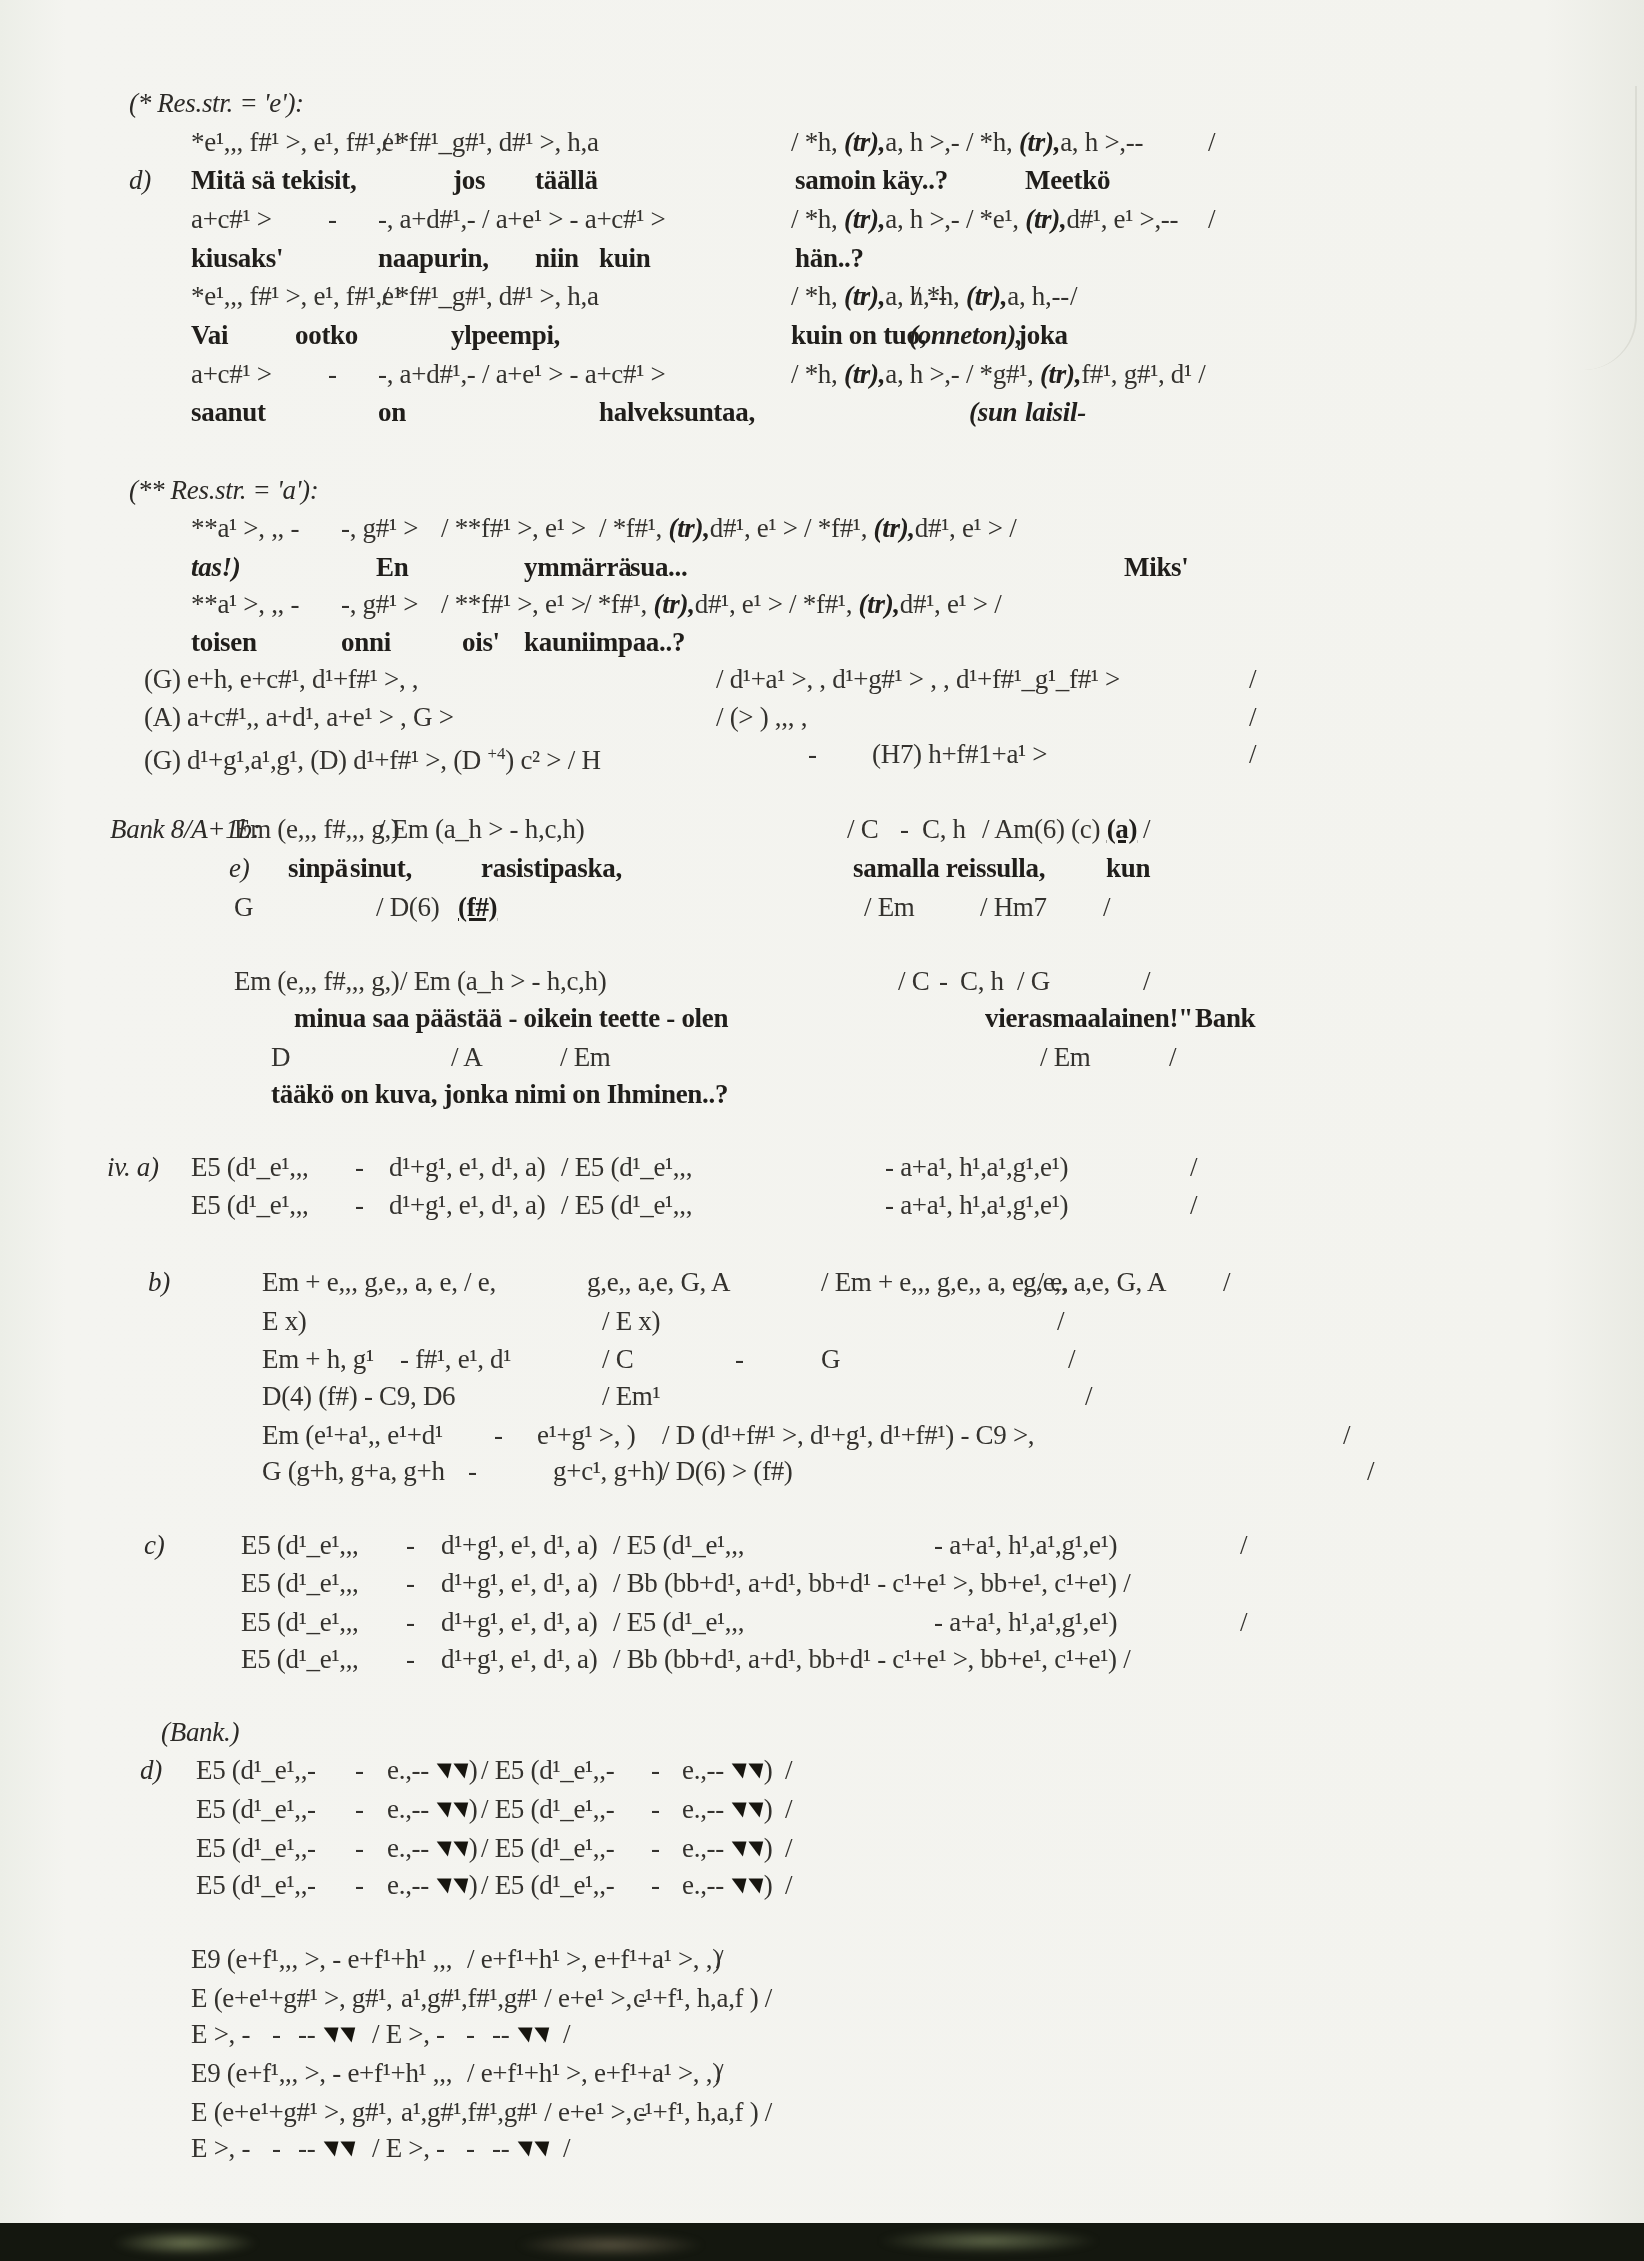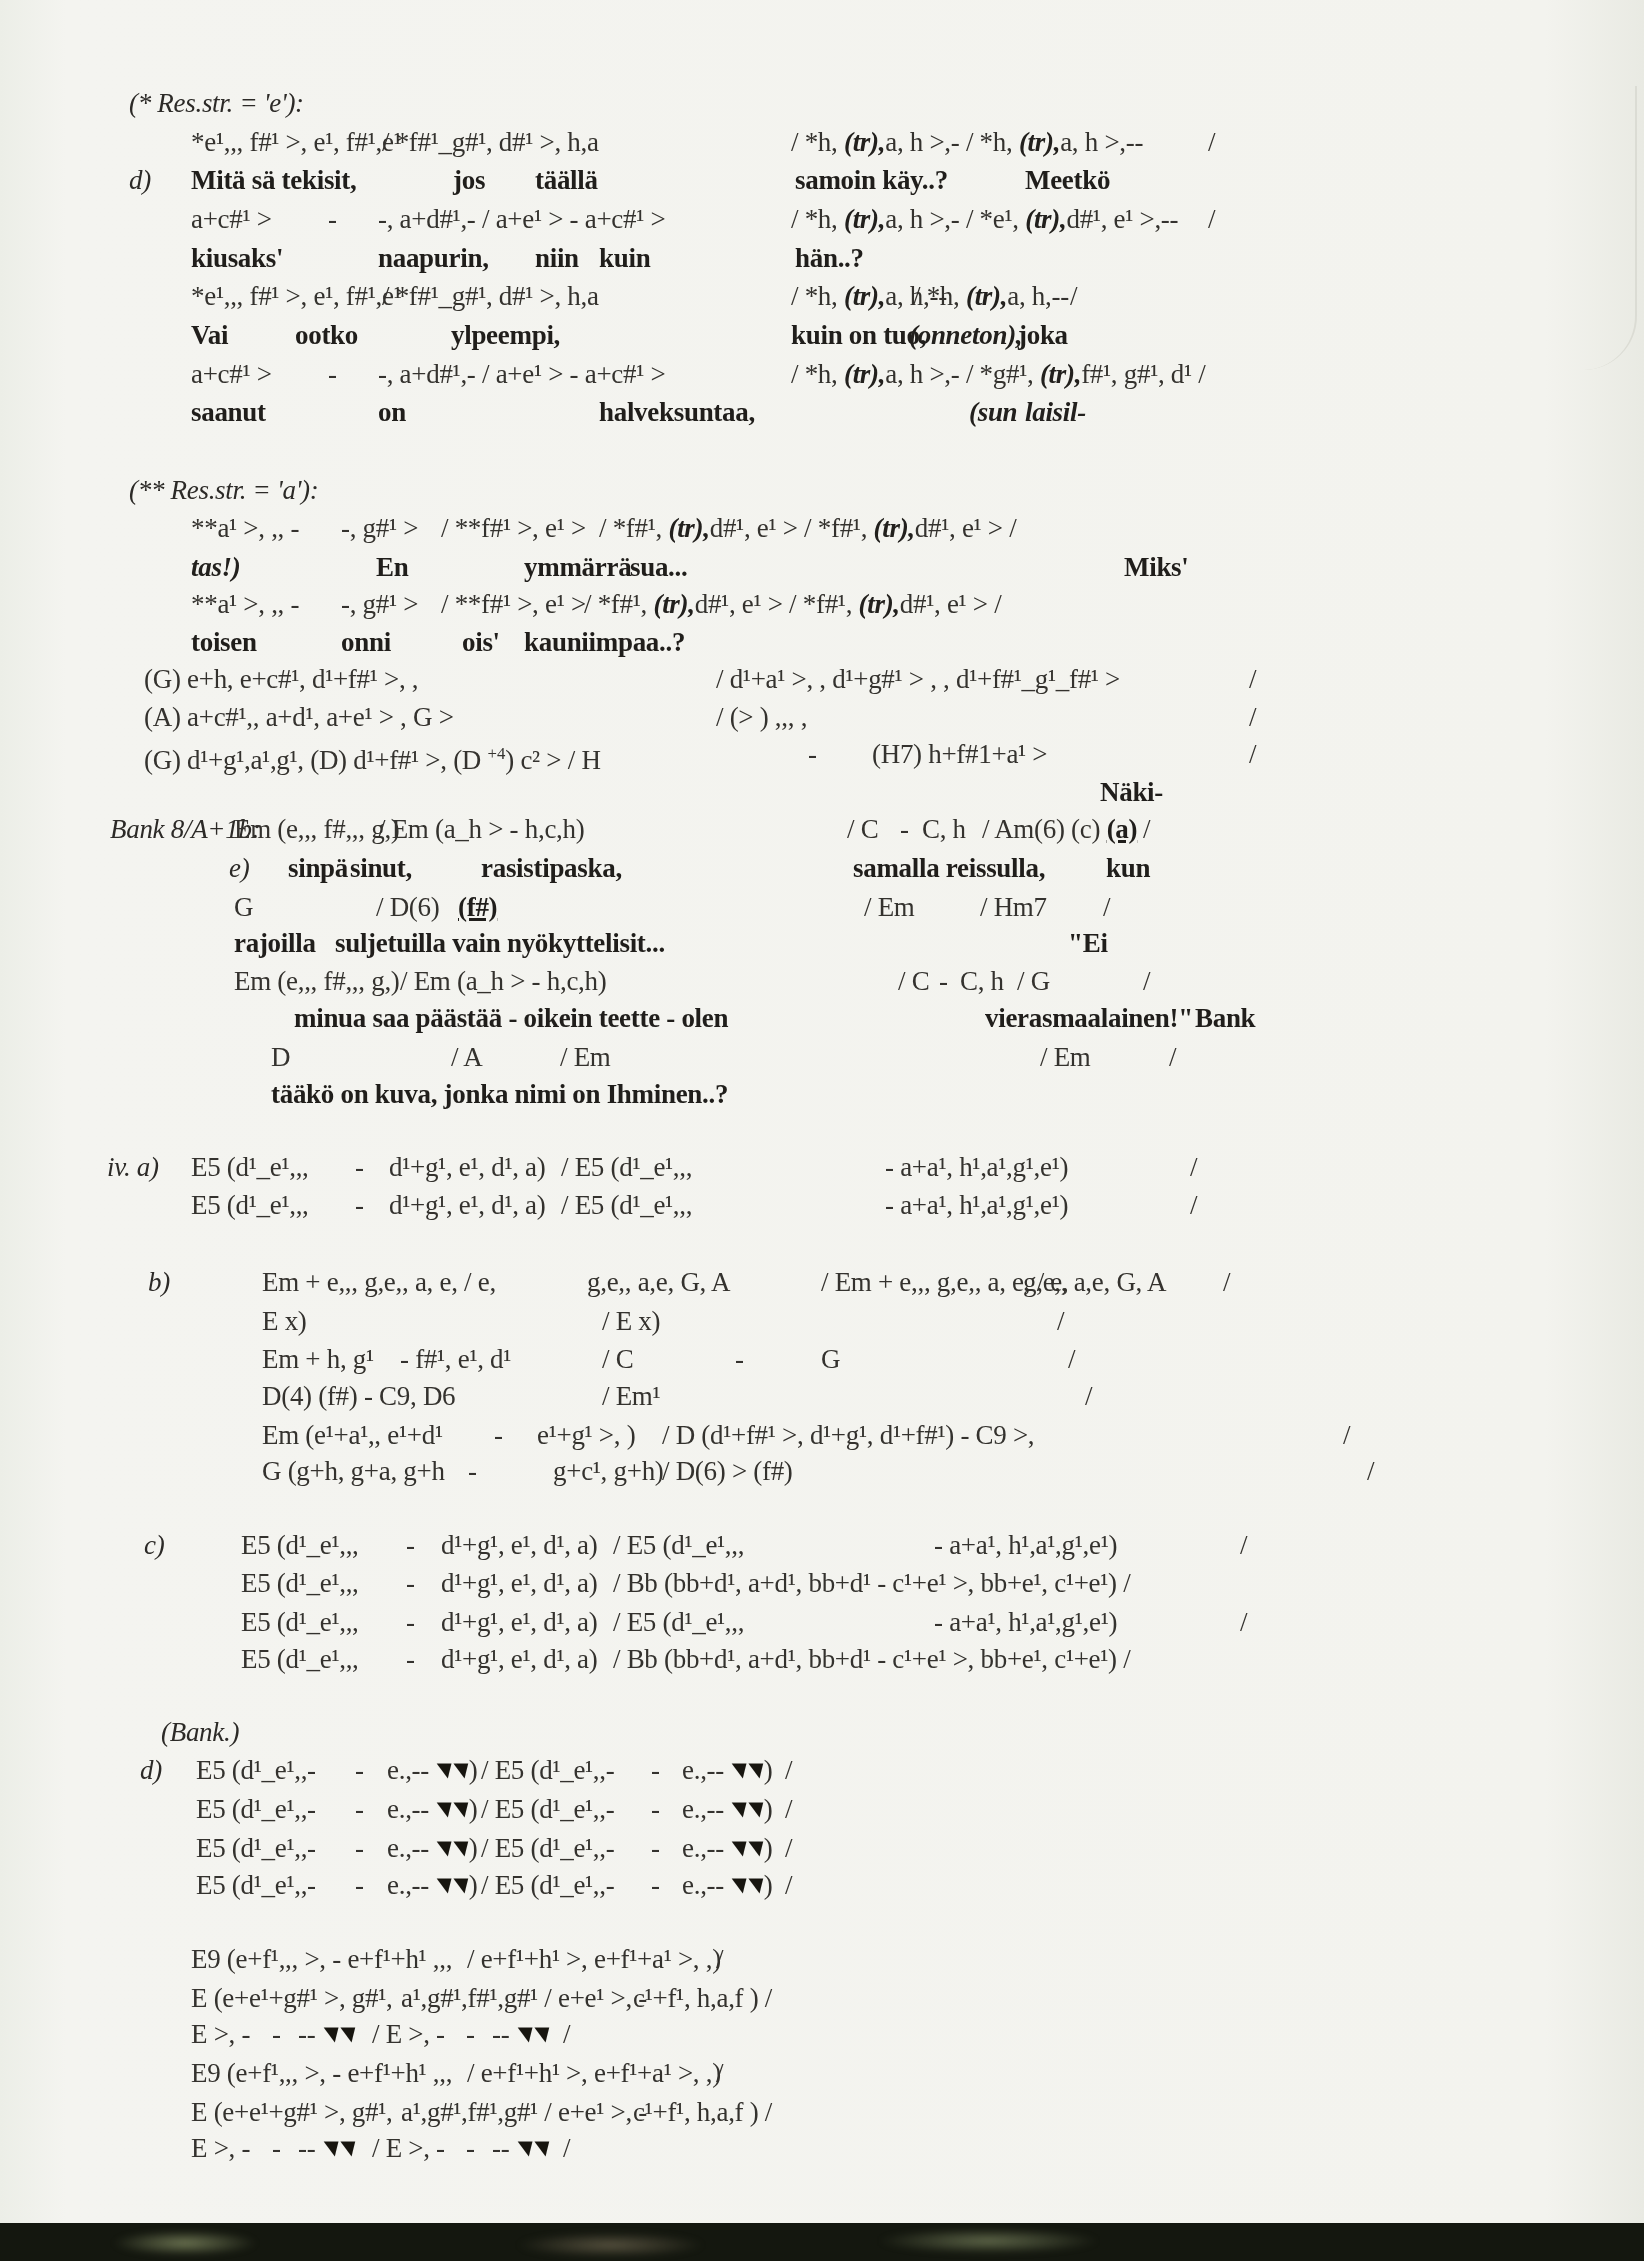--- a/index.html
+++ b/index.html
@@ -62,25 +62,23 @@
     <div class="line" style="top: 357px;"><span class="chunk" style="left: 191px;"><span class="n">a+c#¹ &gt;</span></span><span class="chunk" style="left: 328px;"><span class="n">-</span></span><span class="chunk" style="left: 378px;"><span class="n">-, a+d#¹,- / a+e¹ &gt; - a+c#¹ &gt;</span></span><span class="chunk" style="left: 791px;"><span class="n">/ *h, </span><span class="bi">(tr),</span><span class="n">a, h &gt;,- / *g#¹, </span><span class="bi">(tr),</span><span class="n">f#¹, g#¹, d¹ /</span></span></div>
     <div class="line" style="top: 395px;"><span class="chunk" style="left: 191px;"><span class="b">saanut</span></span><span class="chunk" style="left: 378px;"><span class="b">on</span></span><span class="chunk" style="left: 599px;"><span class="b">halveksuntaa,</span></span><span class="chunk" style="left: 969px;"><span class="bi">(sun</span></span><span class="chunk" style="left: 1025px;"><span class="bi">laisil-</span></span></div>
     <div class="line" style="top: 473px;"><span class="chunk" style="left: 129px;"><span class="i">(** Res.str. = 'a'):</span></span></div>
     <div class="line" style="top: 511px;"><span class="chunk" style="left: 191px;"><span class="n">**a¹ &gt;, ,, -</span></span><span class="chunk" style="left: 341px;"><span class="n">-, g#¹ &gt;</span></span><span class="chunk" style="left: 441px;"><span class="n">/ **f#¹ &gt;, e¹ &gt;</span></span><span class="chunk" style="left: 599px;"><span class="n">/ *f#¹, </span><span class="bi">(tr),</span><span class="n">d#¹, e¹ &gt; / *f#¹, </span><span class="bi">(tr),</span><span class="n">d#¹, e¹ &gt; /</span></span></div>
     <div class="line" style="top: 550px;"><span class="chunk" style="left: 191px;"><span class="bi">tas!)</span></span><span class="chunk" style="left: 376px;"><span class="b">En</span></span><span class="chunk" style="left: 524px;"><span class="b">ymmärrä</span></span><span class="chunk" style="left: 630px;"><span class="b">sua...</span></span><span class="chunk" style="left: 1124px;"><span class="b">Miks'</span></span></div>
     <div class="line" style="top: 587px;"><span class="chunk" style="left: 191px;"><span class="n">**a¹ &gt;, ,, -</span></span><span class="chunk" style="left: 341px;"><span class="n">-, g#¹ &gt;</span></span><span class="chunk" style="left: 441px;"><span class="n">/ **f#¹ &gt;, e¹ &gt;</span></span><span class="chunk" style="left: 584px;"><span class="n">/ *f#¹, </span><span class="bi">(tr),</span><span class="n">d#¹, e¹ &gt; / *f#¹, </span><span class="bi">(tr),</span><span class="n">d#¹, e¹ &gt; /</span></span></div>
     <div class="line" style="top: 625px;"><span class="chunk" style="left: 191px;"><span class="b">toisen</span></span><span class="chunk" style="left: 341px;"><span class="b">onni</span></span><span class="chunk" style="left: 462px;"><span class="b">ois'</span></span><span class="chunk" style="left: 524px;"><span class="b">kauniimpaa..?</span></span></div>
     <div class="line" style="top: 662px;"><span class="chunk" style="left: 144px;"><span class="n">(G) e+h, e+c#¹, d¹+f#¹ &gt;, ,</span></span><span class="chunk" style="left: 716px;"><span class="n">/ d¹+a¹ &gt;, , d¹+g#¹ &gt; , , d¹+f#¹_g¹_f#¹ &gt;</span></span><span class="chunk" style="left: 1249px;"><span class="n">/</span></span></div>
     <div class="line" style="top: 700px;"><span class="chunk" style="left: 144px;"><span class="n">(A) a+c#¹,, a+d¹, a+e¹ &gt; , G &gt;</span></span><span class="chunk" style="left: 716px;"><span class="n">/ (&gt; ) ,,, ,</span></span><span class="chunk" style="left: 1249px;"><span class="n">/</span></span></div>
     <div class="line" style="top: 737px;"><span class="chunk" style="left: 144px;"><span class="n">(G) d¹+g¹,a¹,g¹, (D) d¹+f#¹ &gt;, (D </span><span class="sup">+4</span><span class="n">) c² &gt; / H</span></span><span class="chunk" style="left: 808px;"><span class="n">-</span></span><span class="chunk" style="left: 872px;"><span class="n">(H7) h+f#1+a¹ &gt;</span></span><span class="chunk" style="left: 1249px;"><span class="n">/</span></span></div>
-    <div class="line" style="top: 775px;"><span class="chunk" style="left: 1100px;"><span class="b">Näki-</span></span></div>
     <div class="line" style="top: 812px;"><span class="chunk" style="left: 110px;"><span class="i">Bank 8/A+1b:</span></span><span class="chunk" style="left: 234px;"><span class="n">Em (e,,, f#,,, g,)</span></span><span class="chunk" style="left: 378px;"><span class="n">/ Em (a_h &gt; - h,c,h)</span></span><span class="chunk" style="left: 847px;"><span class="n">/ C</span></span><span class="chunk" style="left: 900px;"><span class="n">-</span></span><span class="chunk" style="left: 922px;"><span class="n">C, h</span></span><span class="chunk" style="left: 982px;"><span class="n">/ Am(6) (c) </span><span class="bu">(a)</span></span><span class="chunk" style="left: 1143px;"><span class="n">/</span></span></div>
     <div class="line" style="top: 851px;"><span class="chunk" style="left: 229px;"><span class="i">e)</span></span><span class="chunk" style="left: 288px;"><span class="b">sinpä</span></span><span class="chunk" style="left: 350px;"><span class="b">sinut,</span></span><span class="chunk" style="left: 481px;"><span class="b">rasistipaska,</span></span><span class="chunk" style="left: 853px;"><span class="b">samalla reissulla,</span></span><span class="chunk" style="left: 1106px;"><span class="b">kun</span></span></div>
     <div class="line" style="top: 890px;"><span class="chunk" style="left: 234px;"><span class="n">G</span></span><span class="chunk" style="left: 376px;"><span class="n">/ D(6)</span></span><span class="chunk" style="left: 458px;"><span class="bu">(f#)</span></span><span class="chunk" style="left: 864px;"><span class="n">/ Em</span></span><span class="chunk" style="left: 980px;"><span class="n">/ Hm7</span></span><span class="chunk" style="left: 1103px;"><span class="n">/</span></span></div>
-    <div class="line" style="top: 926px;"><span class="chunk" style="left: 234px;"><span class="b">rajoilla</span></span><span class="chunk" style="left: 335px;"><span class="b">suljetuilla vain nyökyttelisit...</span></span><span class="chunk" style="left: 1068px;"><span class="b">"Ei</span></span></div>
     <div class="line" style="top: 964px;"><span class="chunk" style="left: 234px;"><span class="n">Em (e,,, f#,,, g,)</span></span><span class="chunk" style="left: 400px;"><span class="n">/ Em (a_h &gt; - h,c,h)</span></span><span class="chunk" style="left: 898px;"><span class="n">/ C</span></span><span class="chunk" style="left: 939px;"><span class="n">-</span></span><span class="chunk" style="left: 960px;"><span class="n">C, h</span></span><span class="chunk" style="left: 1017px;"><span class="n">/ G</span></span><span class="chunk" style="left: 1143px;"><span class="n">/</span></span></div>
     <div class="line" style="top: 1001px; margin-left: 28px;"><span class="chunk" style="left: 266px;"><span class="b">minua saa päästää - oikein teette - olen</span></span><span class="chunk" style="left: 957px;"><span class="b">vierasmaalainen!"</span></span><span class="chunk" style="left: 1167px;"><span class="b">Bank</span></span></div>
     <div class="line" style="top: 1040px;"><span class="chunk" style="left: 271px;"><span class="n">D</span></span><span class="chunk" style="left: 451px;"><span class="n">/ A</span></span><span class="chunk" style="left: 560px;"><span class="n">/ Em</span></span><span class="chunk" style="left: 1040px;"><span class="n">/ Em</span></span><span class="chunk" style="left: 1169px;"><span class="n">/</span></span></div>
     <div class="line" style="top: 1077px; padding-left: 36px;"><span class="chunk" style="left: 271px;"><span class="b">tääkö on kuva, jonka nimi on Ihminen..?</span></span></div>
     <div class="line" style="top: 1150px;"><span class="chunk" style="left: 107px;"><span class="i">iv. a)</span></span><span class="chunk" style="left: 191px;"><span class="n">E5 (d¹_e¹,,,</span></span><span class="chunk" style="left: 355px;"><span class="n">-</span></span><span class="chunk" style="left: 389px;"><span class="n">d¹+g¹, e¹, d¹, a)</span></span><span class="chunk" style="left: 561px;"><span class="n">/ E5 (d¹_e¹,,,</span></span><span class="chunk" style="left: 885px;"><span class="n">- a+a¹, h¹,a¹,g¹,e¹)</span></span><span class="chunk" style="left: 1190px;"><span class="n">/</span></span></div>
     <div class="line" style="top: 1188px;"><span class="chunk" style="left: 191px;"><span class="n">E5 (d¹_e¹,,,</span></span><span class="chunk" style="left: 355px;"><span class="n">-</span></span><span class="chunk" style="left: 389px;"><span class="n">d¹+g¹, e¹, d¹, a)</span></span><span class="chunk" style="left: 561px;"><span class="n">/ E5 (d¹_e¹,,,</span></span><span class="chunk" style="left: 885px;"><span class="n">- a+a¹, h¹,a¹,g¹,e¹)</span></span><span class="chunk" style="left: 1190px;"><span class="n">/</span></span></div>
     <div class="line" style="top: 1265px;"><span class="chunk" style="left: 148px;"><span class="i">b)</span></span><span class="chunk" style="left: 262px;"><span class="n">Em + e,,, g,e,, a, e, / e,</span></span><span class="chunk" style="left: 587px;"><span class="n">g,e,, a,e, G, A</span></span><span class="chunk" style="left: 821px;"><span class="n">/ Em + e,,, g,e,, a, e, / e,</span></span><span class="chunk" style="left: 1023px;"><span class="n">g,e,, a,e, G, A</span></span><span class="chunk" style="left: 1223px;"><span class="n">/</span></span></div>
     <div class="line" style="top: 1304px;"><span class="chunk" style="left: 262px;"><span class="n">E x)</span></span><span class="chunk" style="left: 602px;"><span class="n">/ E x)</span></span><span class="chunk" style="left: 1057px;"><span class="n">/</span></span></div>
     <div class="line" style="top: 1342px;"><span class="chunk" style="left: 262px;"><span class="n">Em + h, g¹</span></span><span class="chunk" style="left: 400px;"><span class="n">- f#¹, e¹, d¹</span></span><span class="chunk" style="left: 602px;"><span class="n">/ C</span></span><span class="chunk" style="left: 735px;"><span class="n">-</span></span><span class="chunk" style="left: 821px;"><span class="n">G</span></span><span class="chunk" style="left: 1068px;"><span class="n">/</span></span></div>
     <div class="line" style="top: 1379px;"><span class="chunk" style="left: 262px;"><span class="n">D(4) (f#) - C9, D6</span></span><span class="chunk" style="left: 602px;"><span class="n">/ Em¹</span></span><span class="chunk" style="left: 1085px;"><span class="n">/</span></span></div>

